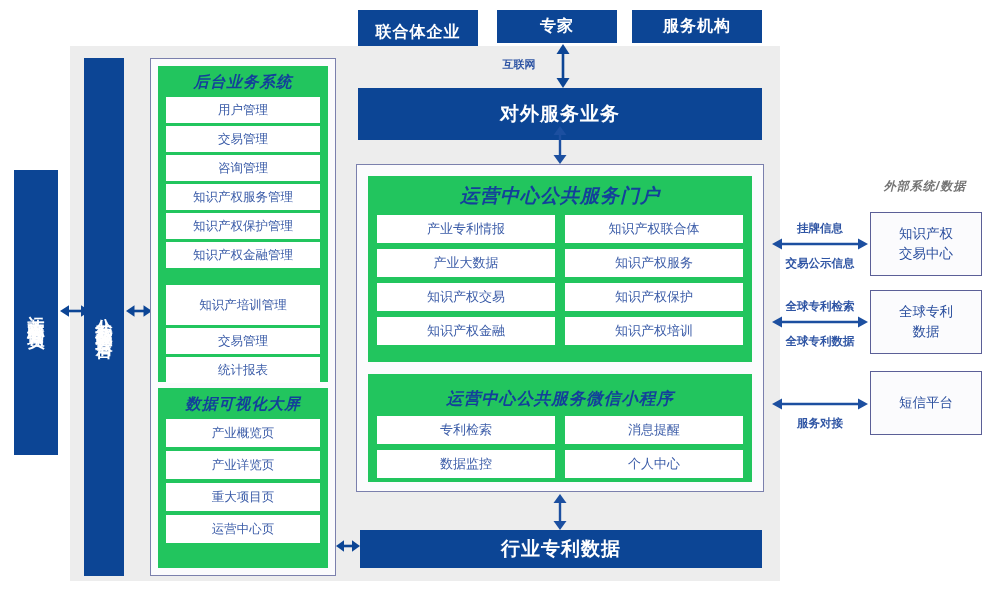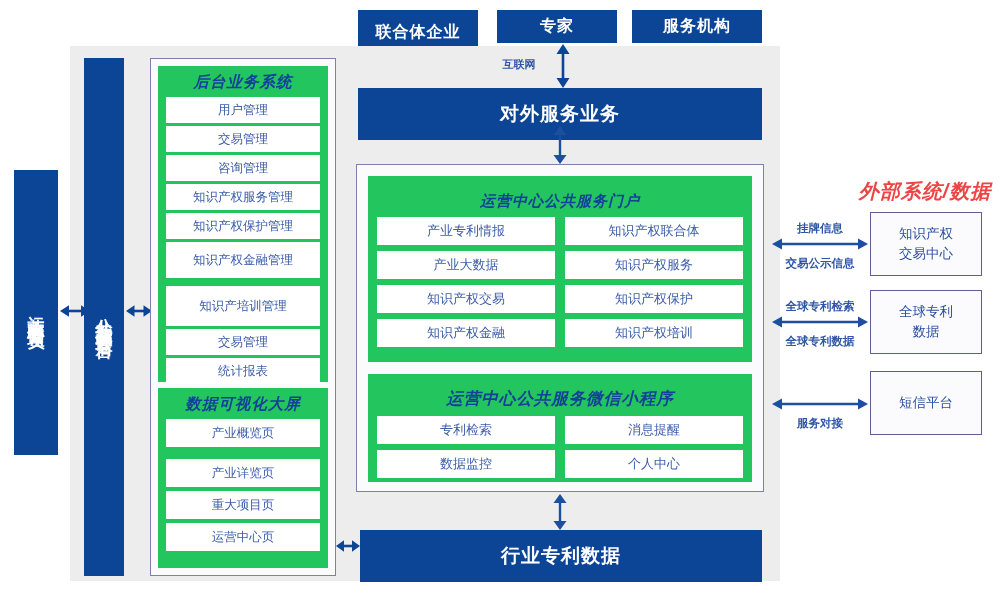--- a/index.html
+++ b/index.html
@@ -124,41 +124,41 @@
         </div>
       <div class="cell" style="height:26px;margin-bottom:3px;font-size:12.5px;">
           <span>咨询管理</span>
         </div>
       <div class="cell" style="height:26px;margin-bottom:3px;font-size:12.5px;">
           <span>知识产权服务管理</span>
         </div>
       <div class="cell" style="height:26px;margin-bottom:3px;font-size:12.5px;">
           <span>知识产权保护管理</span>
         </div>
-      <div class="cell" style="height:36px;margin-bottom:8px;font-size:12.5px;">
+      <div class="cell" style="height:26px;margin-bottom:17px;font-size:12.5px;">
           <span>知识产权金融管理</span>
         </div>
       <div class="cell" style="height:40px;margin-bottom:3px;font-size:12.5px;">
           <span>知识产培训管理</span>
         </div>
       <div class="cell" style="height:26px;margin-bottom:3px;font-size:12.5px;">
           <span>交易管理</span>
         </div>
       <div class="cell" style="height:26px;margin-bottom:0;font-size:12.5px;">
           <span>统计报表</span>
         </div>
     </div>
   </div>
 
   <div class="abs panel" style="left:158px;top:388px;width:170px;height:180px;">
     <div class="panel-title" style="padding-top:6px;font-size:15.5px;">
       <span>数据可视化大屏</span>
     </div>
     <div style="padding:4px 8px 0 8px;">
-      <div class="cell" style="height:28px;margin-bottom:12px;font-size:12.5px;">
+      <div class="cell" style="height:28px;margin-bottom:4px;font-size:12.5px;">
           <span>产业概览页</span>
         </div>
       <div class="cell" style="height:28px;margin-bottom:4px;font-size:12.5px;">
           <span>产业详览页</span>
         </div>
       <div class="cell" style="height:28px;margin-bottom:4px;font-size:12.5px;">
           <span>重大项目页</span>
         </div>
       <div class="cell" style="height:28px;margin-bottom:0;font-size:12.5px;">
           <span>运营中心页</span>
@@ -168,21 +168,21 @@
 
   <svg class="abs arrow" style="left:336px;top:537px;" width="24" height="18" viewBox="0 0 24 18">
     <line x1="5" y1="9" x2="19" y2="9" stroke="#0c4595" stroke-width="2.6"></line>
     <polygon points="0,9 8,3.2 8,14.8" fill="#0c4595"></polygon>
     <polygon points="24,9 16,3.2 16,14.8" fill="#0c4595"></polygon>
   </svg>
 
   <div class="abs framed" style="left:356px;top:164px;width:408px;height:328px;"></div>
 
   <div class="abs panel" style="left:368px;top:176px;width:384px;height:186px;">
-    <div class="panel-title" style="padding-top:16px;font-size:15px;">
+    <div class="panel-title" style="padding-top:7px;font-size:19px;">
       <span>运营中心公共服务门户</span>
     </div>
     <div style="padding:6px 9px 0 9px;display:grid;grid-template-columns:1fr 1fr;gap:6px 10px;">
       <div class="cell" style="height:28px;font-size:13px;">
           <span>产业专利情报</span>
         </div>
       <div class="cell" style="height:28px;font-size:13px;">
           <span>知识产权联合体</span>
         </div>
       <div class="cell" style="height:28px;font-size:13px;">
@@ -225,25 +225,25 @@
         </div>
     </div>
   </div>
 
   <svg class="abs arrow" style="left:549px;top:494px;" width="22" height="36" viewBox="0 0 22 36">
     <line x1="11" y1="6" x2="11" y2="30" stroke="#1c4fa0" stroke-width="2.4"></line>
     <polygon points="11,0 4.5,9 17.5,9" fill="#1c4fa0"></polygon>
     <polygon points="11,36 4.5,27 17.5,27" fill="#1c4fa0"></polygon>
   </svg>
 
-  <div class="abs bluebar" style="left:360px;top:530px;width:402px;height:52px;font-size:19px;">
+  <div class="abs bluebar" style="left:360px;top:530px;width:402px;height:38px;font-size:19px;">
     <span>行业专利数据</span>
   </div>
 
-  <div class="abs" style="left:855px;top:178px;width:140px;text-align:center;color:#ef4444;font-weight:bold;font-style:italic;font-size:20px;letter-spacing:1px;">
+  <div class="abs" style="left:855px;top:178px;width:140px;text-align:center;color:#737373;font-weight:bold;font-style:italic;font-size:12px;letter-spacing:1px;">
     <span>外部系统/数据</span>
   </div>
   <div class="abs" style="left:858px;top:172px;width:134px;height:276px;background:#ededed;z-index:-1;"></div>
 
   <div class="abs extbox" style="left:870px;top:212px;width:112px;height:64px;font-size:13.5px;">
     <div>
       <div>知识产权</div>
       <div>交易中心</div>
     </div>
   </div>

